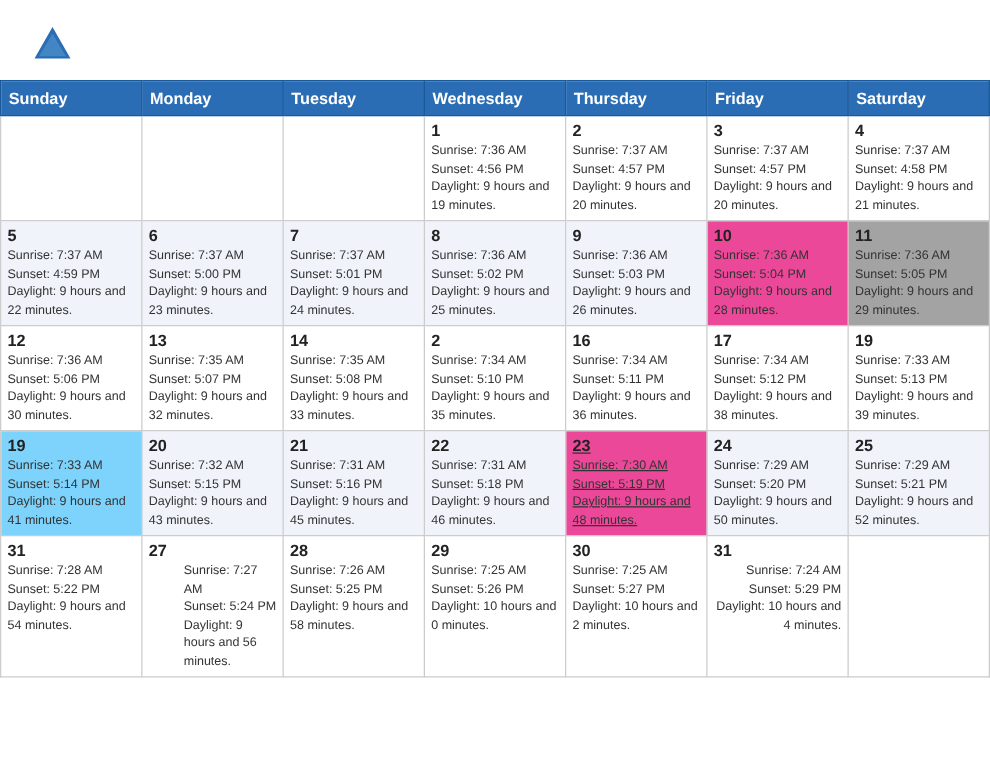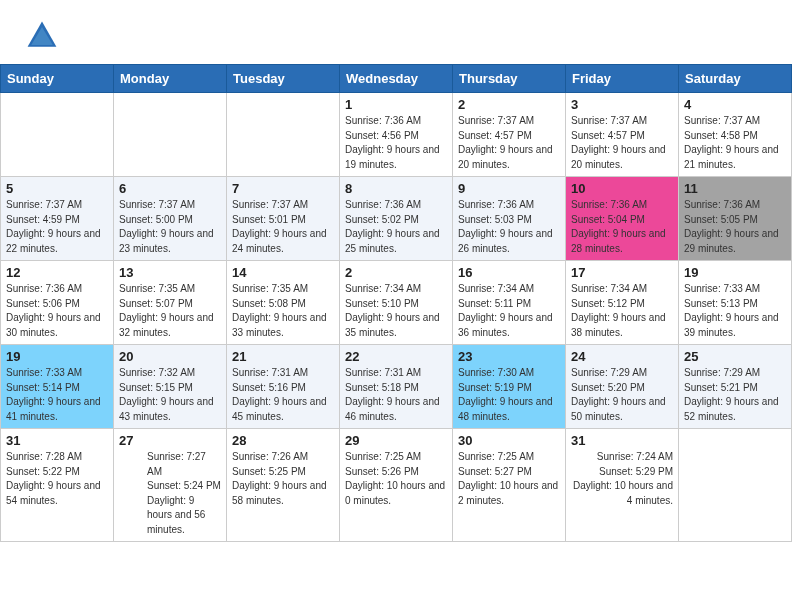--- a/index.html
+++ b/index.html
@@ -272,21 +272,21 @@
             <div class="day-info" style="white-space: pre-line;">Sunrise: 7:31 AM
 Sunset: 5:16 PM
 Daylight: 9 hours and 45 minutes.</div>
           </td>
           <td style="background: rgb(240, 244, 250);">
             <div class="day-number">22</div>
             <div class="day-info" style="white-space: pre-line;">Sunrise: 7:31 AM
 Sunset: 5:18 PM
 Daylight: 9 hours and 46 minutes.</div>
           </td>
-          <td style="background: #7dd3fc;">
+          <td style="background: #ec4899; text-decoration: underline;">
             <div class="day-number">23</div>
             <div class="day-info" style="white-space: pre-line;">Sunrise: 7:30 AM
 Sunset: 5:19 PM
 Daylight: 9 hours and 48 minutes.</div>
           </td>
           <td style="background: rgb(240, 244, 250);">
             <div class="day-number">24</div>
             <div class="day-info" style="white-space: pre-line;">Sunrise: 7:29 AM
 Sunset: 5:20 PM
 Daylight: 9 hours and 50 minutes.</div>

